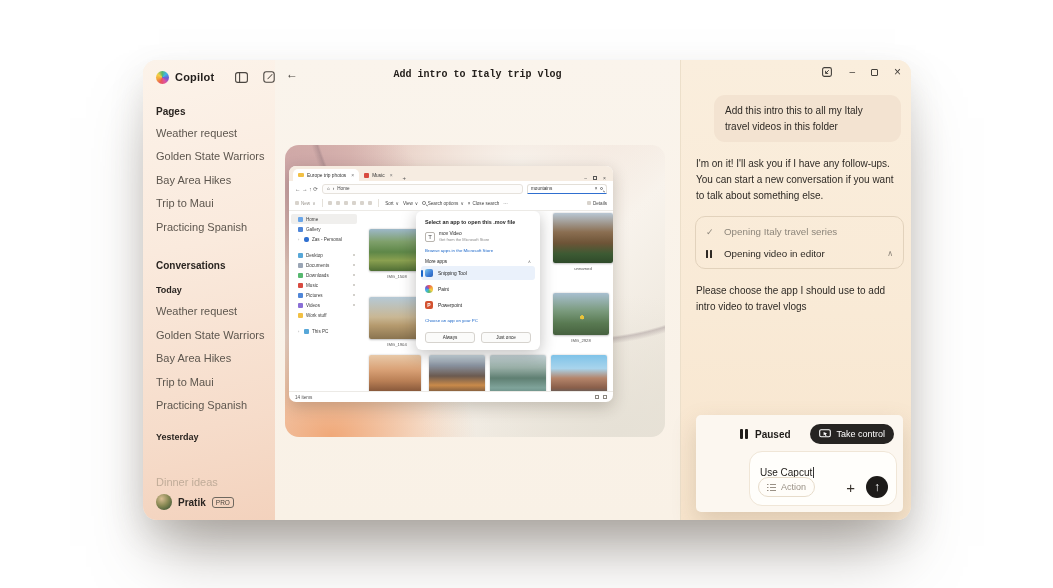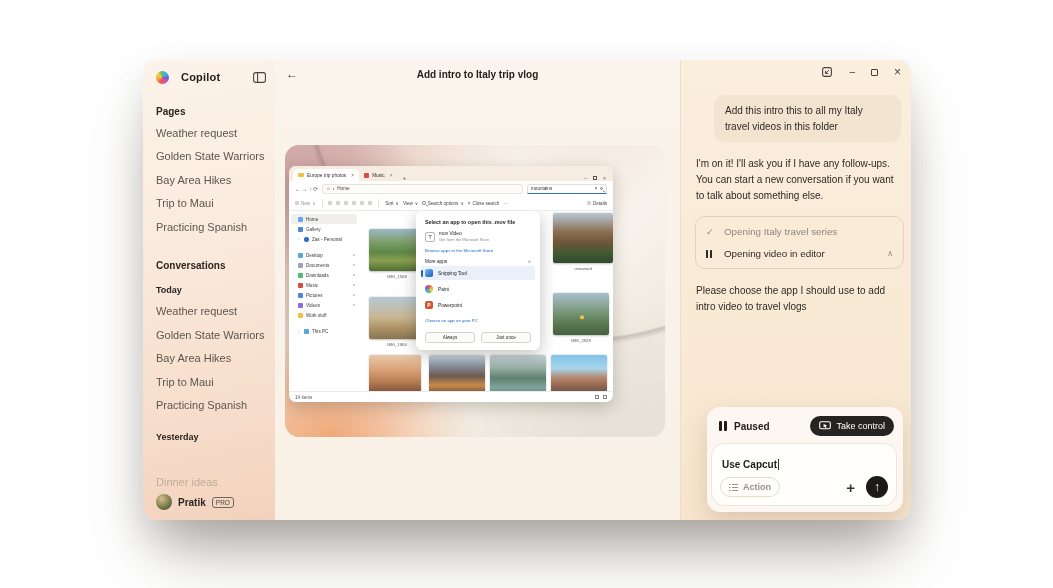--- a/index.html
+++ b/index.html
@@ -11,21 +11,21 @@
     position:absolute; left:143px; top:60px; width:768px; height:460px;
     border-radius:14px; overflow:hidden; display:flex;
     background:#f8f0e4;
     box-shadow:0 42px 60px -16px rgba(95,86,76,.50), 0 14px 34px rgba(95,86,76,.16);
   }
 
   
   .sidebar { width:132px; flex:none; position:relative;
     background:linear-gradient(168deg,#fcf3ea 0%,#faeadd 40%,#f6dcca 78%,#f3d2bd 100%);
     padding:10px 8px 10px 13px; display:flex; flex-direction:column; }
-  .side-header { display:flex; align-items:center; gap:12px; height:18px; }
+  .side-header { display:flex; align-items:center; gap:6px; height:18px; }
   .logo-dot { width:13px; height:13px; border-radius:50%;
     background:conic-gradient(from 200deg,#e8545c,#f2a33c,#f7d046,#57b86f,#3db6e8,#6f5bd6,#e052a0,#e8545c); flex:none; }
   .logo-text { font-size:11px; font-weight:bold; color:#201c19; letter-spacing:.2px; }
   .side-header .spacer { flex:1; }
   .hicon { color:#4a4540; display:flex; align-items:center; margin-left:9px; cursor:pointer; }
   .side-h { font-size:10px; font-weight:bold; color:#2a2521; margin-top:21px; }
   .side-sub { font-size:9px; font-weight:bold; color:#2a2521; margin-top:14px; }
   .side-list { list-style:none; margin-top:5px; }
   .side-list li { font-size:11px; color:#5d564e; line-height:23.5px; white-space:nowrap;
     overflow:hidden; text-overflow:ellipsis; cursor:pointer; }
@@ -35,21 +35,21 @@
   .avatar { width:16px; height:16px; border-radius:50%;
     background:radial-gradient(circle at 35% 30%,#d8bd92 0%,#8a8a55 45%,#55653f 75%,#37432c 100%); flex:none; }
   .uname { font-size:10px; font-weight:bold; color:#2a2521; }
   .badge { font-size:6.5px; color:#4c463f; border:1px solid #6f6density?; }
   .badge { font-size:6.5px; color:#4c463f; border:1px solid #6f685f; border-radius:3px; padding:0 3px; line-height:9px; }
 
   
   .main { flex:1; position:relative; background:linear-gradient(180deg,#faf4ec 0%,#f9f1e6 100%); }
   .main-top { position:relative; height:30px; }
   .back-btn { position:absolute; left:11px; top:7px; font-size:12px; color:#45413c; cursor:pointer; }
-  .main-title { position:absolute; left:0; right:0; top:9px; text-align:center; font-size:10px; font-weight:bold; color:#25211d; }
+  .main-title { position:absolute; left:0; right:0; top:9px; text-align:center; font-size:10px; font-weight:bold; color:#25211d;font-family:Liberation Mono, monospace; }
 
   .hero { position:absolute; left:10px; top:85px; width:380px; height:292px; border-radius:14px; overflow:hidden;
     background:
       radial-gradient(circle at 78% -28%, transparent 57.5%, rgba(110,90,100,.28) 58%, transparent 59.2%),
       radial-gradient(95% 85% at 88% 98%, #e6e1d6 0%, rgba(230,225,214,0) 55%),
       radial-gradient(62% 58% at 12% 100%, #f0a878 0%, rgba(240,168,120,0) 62%),
       radial-gradient(55% 48% at 4% 14%, #c9a1a4 0%, rgba(201,161,164,0) 58%),
       radial-gradient(75% 65% at 62% 6%, #f7f1ea 0%, rgba(247,241,234,0) 60%),
       linear-gradient(135deg,#d8b2aa 0%,#efd9cc 34%,#f8f3ec 62%,#e9e2d6 100%);
   }
@@ -146,30 +146,30 @@
   .steps { margin:13px 7px 0 14px; border:1px solid #e2d2bc; border-radius:10px; padding:9px 10px; }
   .step { display:flex; align-items:center; gap:8px; font-size:9.8px; }
   .step + .step { margin-top:11px; }
   .step .lab-done { color:#8d867b; }
   .step .lab-cur { color:#2e2a25; }
   .chk { color:#8d867b; font-size:9px; width:10px; flex:none; }
   .pbars { display:inline-flex; gap:1.6px; width:10px; flex:none; }
   .pbars i { width:2px; height:8px; border:0.9px solid #2e2a25; border-radius:0.5px; }
   .step .up { margin-left:auto; color:#8d867b; font-size:8px; }
   
-  .pcard { position:absolute; left:26px; right:8px; bottom:8px; background:#fcf7f0; border-radius:13px;
-    box-shadow:0 10px 24px rgba(120,95,70,.22); }
+  .pcard { position:absolute; left:15px; right:8px; bottom:8px; background:#fcf7f0; border-radius:5px;
+    box-shadow:0 10px 24px rgba(120,95,70,.22);padding-left:32px; }
   .prow { display:flex; align-items:center; padding:9px 9px 7px 12px; }
   .pbars-dark { display:inline-flex; gap:2px; margin-right:7px; }
   .pbars-dark i { width:3px; height:10px; background:#1f1c19; border-radius:1px; }
   .plabel { font-size:10px; font-weight:bold; color:#1f1c19; }
   .tc-pill { margin-left:auto; background:#262422; color:#fff; border-radius:13px; padding:5px 9px;
     font-size:9px; display:flex; gap:5px; cursor:pointer; }
-  .icard { margin:0 6px 6px 4px; background:#fffefb; border:1px solid #f0e6d7; border-radius:13px;
-    height:63px; position:relative; padding:10px 10px;font-weight:bold; }
+  .icard { margin:0 6px 6px 21px; background:#fffefb; border:1px solid #f0e6d7; border-radius:13px;
+    height:55px; position:relative; padding:10px 10px; }
   .ival { font-size:10px; color:#1f1c19; }
   .caret { display:inline-block; width:1px; height:11px; background:#333; margin-left:1px; vertical-align:-2px; }
   .ibottom { position:absolute; left:8px; right:8px; bottom:7px; display:flex; align-items:center;text-align:right; }
   .action-pill { border:1px solid #e7dccb; border-radius:11px; padding:4px 8px; display:flex; align-items:center;
     gap:5px; font-size:9px; color:#9a9186; cursor:pointer; background:#fffdf9; }
   .list-ic { width:9px; height:8px; flex:none;
     background:linear-gradient(#9a9186,#9a9186) 3px 0.5px/6px 1px no-repeat,
                linear-gradient(#9a9186,#9a9186) 3px 3.5px/6px 1px no-repeat,
                linear-gradient(#9a9186,#9a9186) 3px 6.5px/6px 1px no-repeat,
                linear-gradient(#9a9186,#9a9186) 0 0.5px/1.5px 1px no-repeat,

